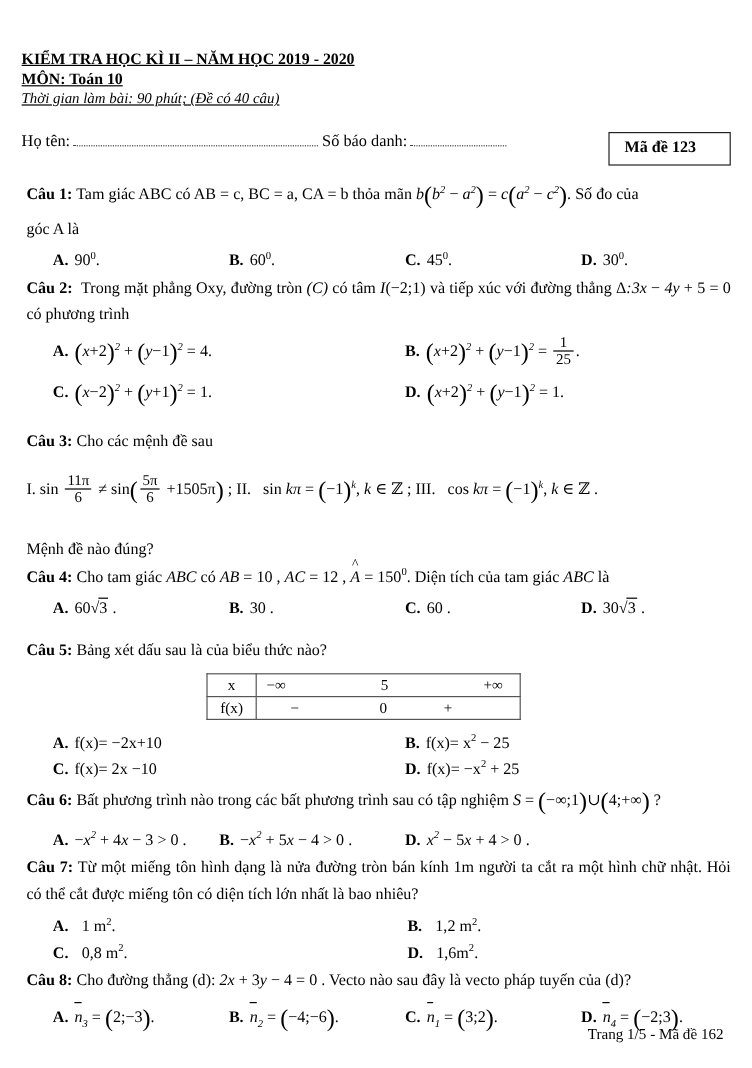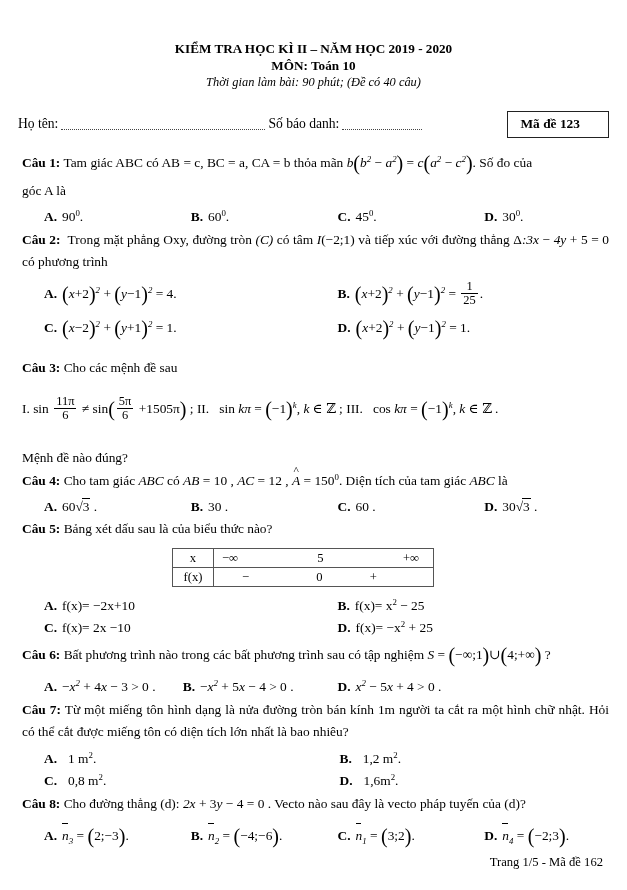--- a/index.html
+++ b/index.html
@@ -29,40 +29,40 @@
     align-items: flex-start;
     padding: 40px 18px 0 18px;
   }
   .hdr-left {
     width: 252px;
     text-align: center;
     line-height: 1.25;
   }
   .hdr-right {
     flex: 1;
-    text-align: center;
+    text-align: left;
     line-height: 1.3;
+    text-decoration: underline;
   }
   .b {
     font-weight: bold;
   }
   .sz13 { font-size: 13.2px; }
   .sz12 { font-size: 12.4px; }
   .hdr-rule {
     width: 96px;
     height: 0;
     border-top: 1px solid #000;
     margin: 7px auto 5px auto;
   }
   .ital { font-style: italic; }
 
   
   .idline {
     display: flex;
-    align-items: center;
     margin: 20px 18px 0 18px;
     font-size: 13.6px;
     height: 28px;
   }
   .dots-a {
     display: inline-block;
     flex: 0 0 204px;
     border-bottom: 1.6px dotted #444;
     height: 11px;
     margin: 0 3px;
@@ -339,21 +339,21 @@
         </div>
         <div class="opt">
           <span class="opt-k">C.</span><span class="m"><span class="up">60 .</span></span>
         </div>
         <div class="opt">
           <span class="opt-k">D.</span><span class="m"><span class="up">30</span>√<span class="sqrt up">3</span> <span class="up">.</span></span>
         </div>
       </div>
     </div>
 
-    <div class="q" style="margin-top:1px">
+    <div class="q" style="margin-top:14px">
       <div class="q-stem">
         <span class="q-label">Câu 5:</span>
         <span>Bảng xét dấu sau là của biểu thức nào?</span>
       </div>
       <div class="signtable-wrap">
         <table class="signtable">
           <tbody>
               <tr>
             <td class="lbl">x</td>
             <td class="cells">

